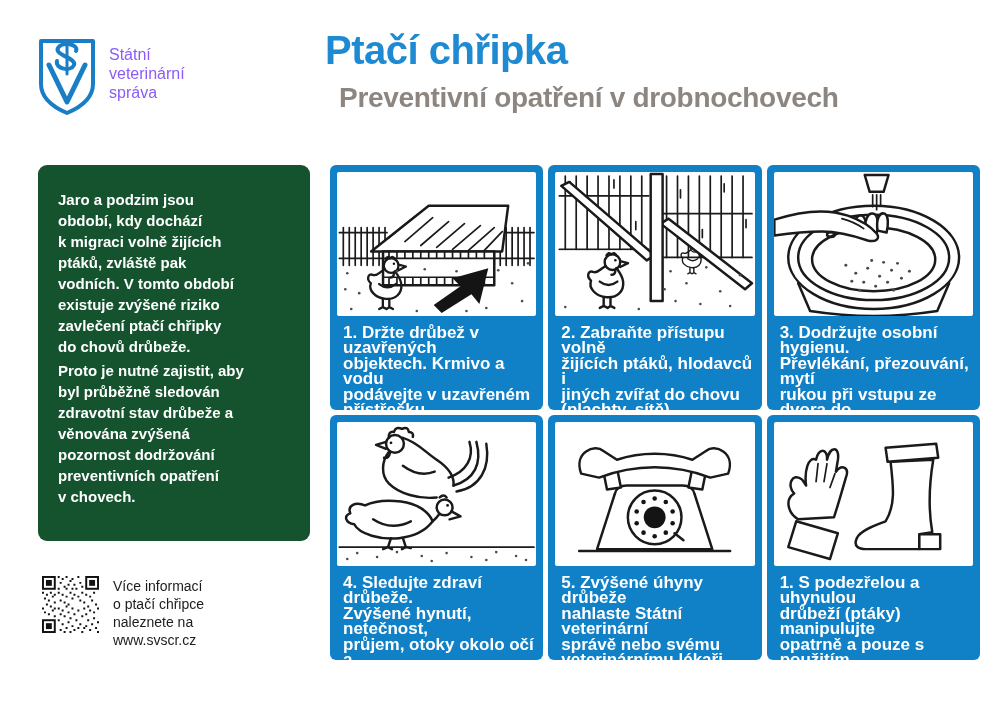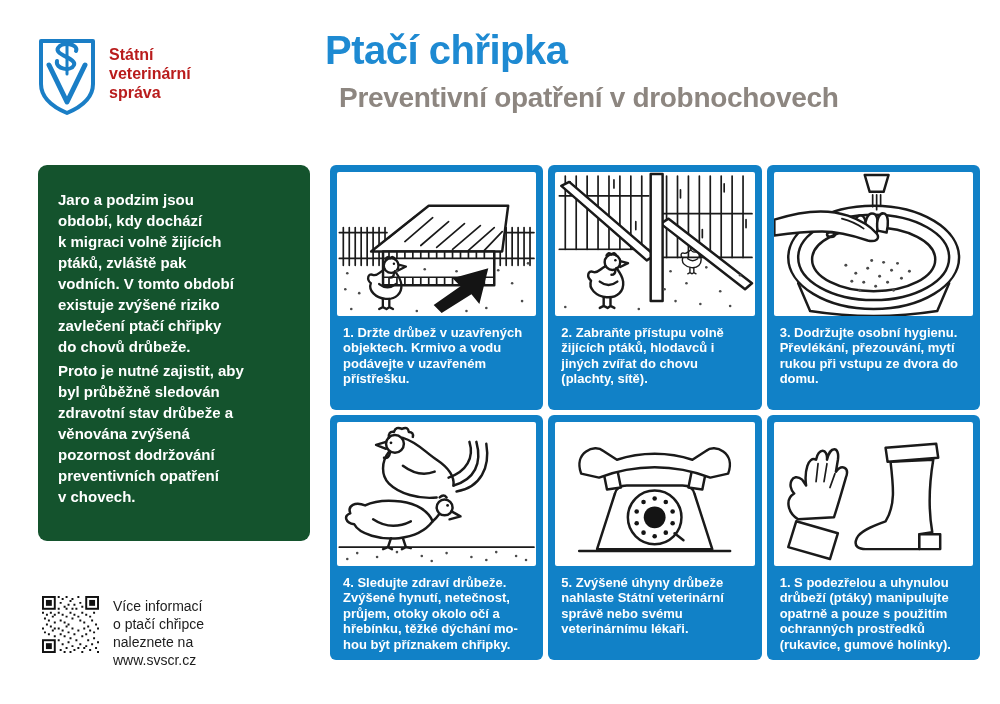--- a/index.html
+++ b/index.html
@@ -4,41 +4,41 @@
 <style>
   * { margin:0; padding:0; box-sizing:border-box; }
   html,body { width:1000px; height:704px; }
   body { font-family:"Liberation Sans", sans-serif; background:#ffffff; position:relative; overflow:hidden; }
 
   .poster { position:absolute; inset:0; background:#fff; }
 
   
   .logo { position:absolute; left:38px; top:38px; display:flex; gap:13px; }
   .logo svg { display:block; }
-  .logo-text { color:#b91c1c; font-weight:bold; font-size:16px; line-height:19px; padding-top:7px; white-space:pre-line; }
+  .logo-text { color:#8b5cf6; font-weight:normal; font-size:16px; line-height:19px; padding-top:7px; white-space:pre-line; }
   .page-title { position:absolute; left:325px; top:28px; color:#1e8ad2; font-size:40px; font-weight:bold; letter-spacing:-0.5px; }
   .page-subtitle { position:absolute; left:339px; top:82px; color:#8d8680; font-size:28px; font-weight:bold; letter-spacing:-0.3px; }
 
   
   .intro { position:absolute; left:38px; top:165px; width:272px; height:376px; background:#14532d;
            border-radius:9px; padding:24px 18px 0 20px; color:#fff; font-weight:bold;
            font-size:15px; line-height:21px; }
   .intro p { white-space:pre-line; }
   .intro p + p { margin-top:3px; }
 
   
   .grid { position:absolute; left:330px; top:165px; width:650px; height:495px;
           display:grid; grid-template-columns:repeat(3,1fr); grid-template-rows:1fr 1fr; gap:5px; }
   .cell { background:#1181c7; border-radius:6px; padding:7px; display:flex; flex-direction:column; overflow:hidden; }
   .illus { background:#fff; border-radius:2px; height:144px; flex:none; }
   .illus svg { display:block; width:100%; height:100%; }
-  .cap { color:#fff; font-weight:bold; font-size:13px; line-height:15.4px; padding:9px 2px 0 6px; white-space:pre-line; }
-
-  
-  .qr-block { position:absolute; left:42px; top:596px; display:flex; gap:14px; }
+  .cap { color:#fff; font-weight:bold; font-size:17px; line-height:15.4px; padding:9px 2px 0 6px; white-space:pre-line; }
+
+  
+  .qr-block { position:absolute; left:42px; top:576px; display:flex; gap:14px; }
   .qr-text { font-size:14px; line-height:18px; color:#1c1c1c; white-space:pre-line; padding-top:1px; }
 
   
   .ln { stroke:#1a1a1a; stroke-width:2.5; fill:none; stroke-linecap:round; stroke-linejoin:round; }
   .ln2 { stroke:#1a1a1a; stroke-width:1.7; fill:none; stroke-linecap:round; }
   .fw { fill:#fff; stroke:#1a1a1a; stroke-width:2.5; stroke-linejoin:round; }
   .fb { fill:#141414; stroke:none; }
   .dot { fill:#4a4a4a; stroke:none; }
   .wh { fill:#fff; stroke:none; }
 </style>

